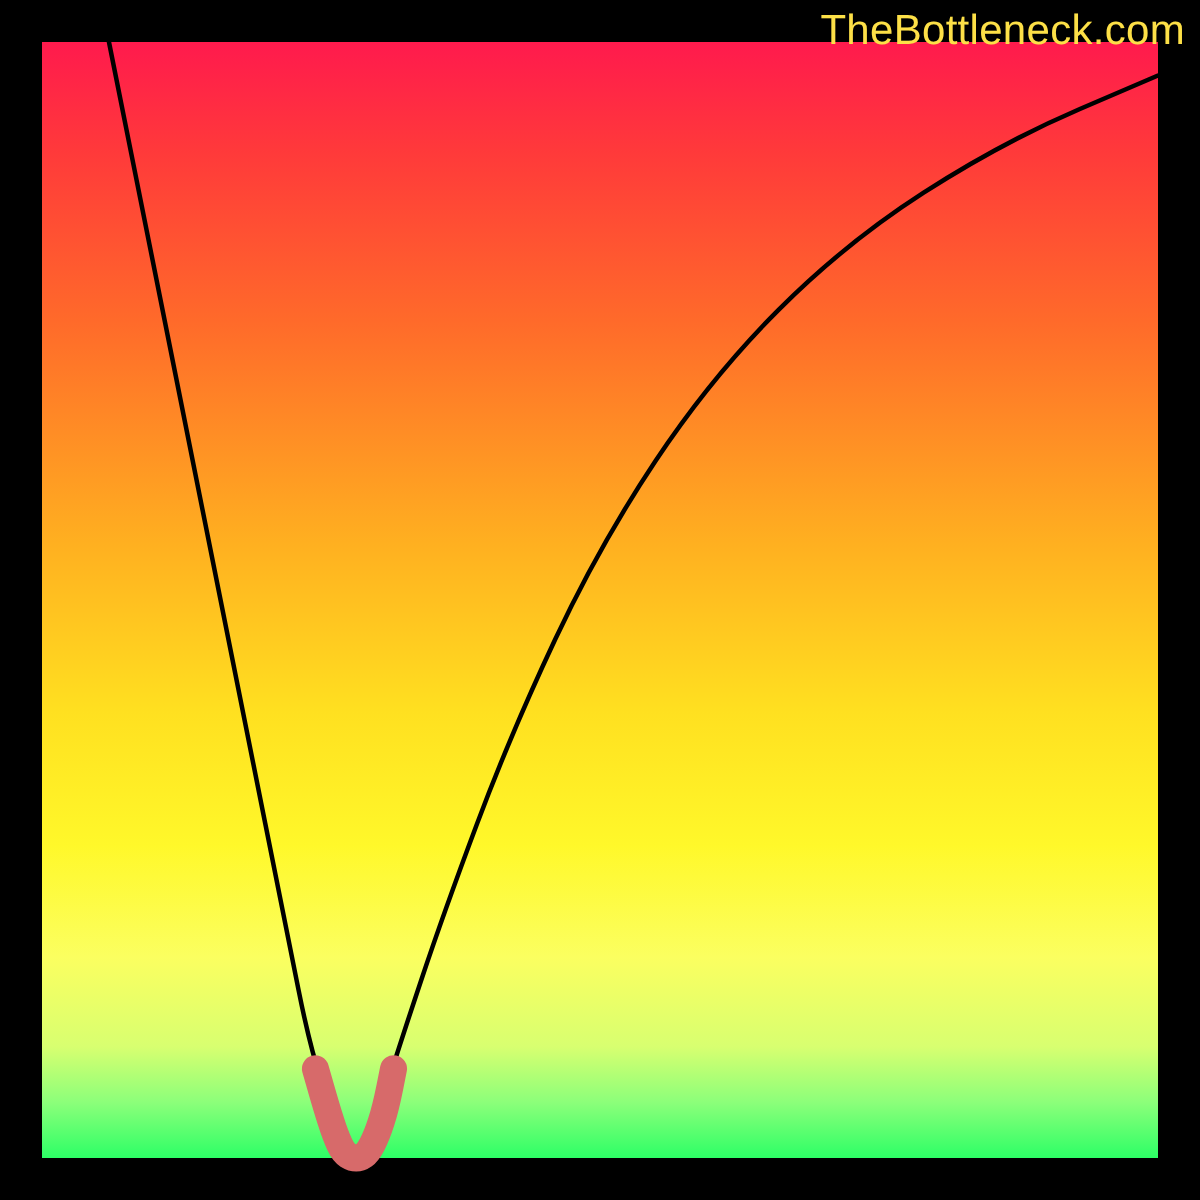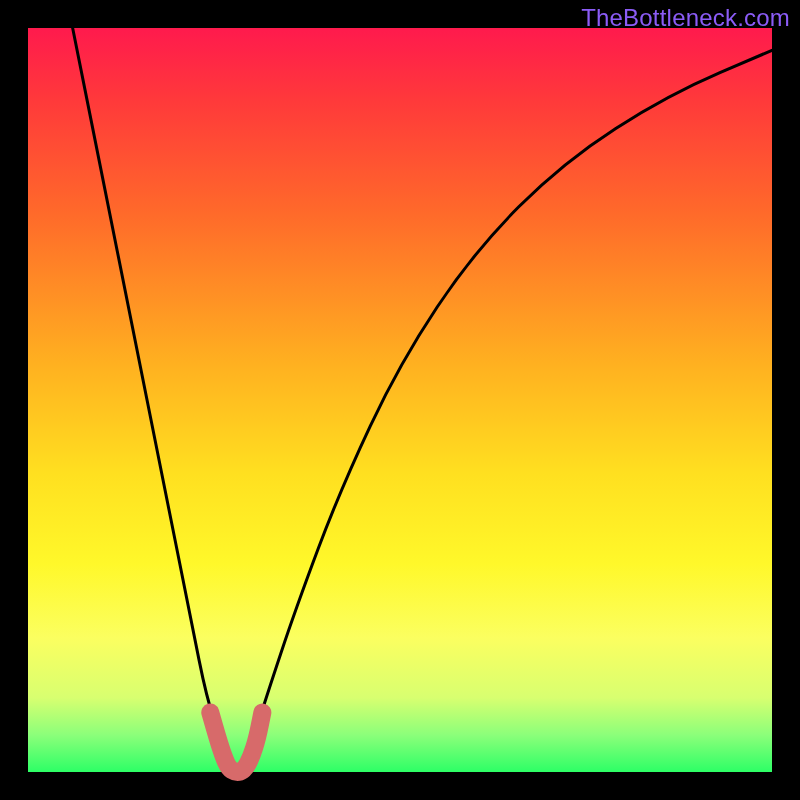--- a/index.html
+++ b/index.html
@@ -26,22 +26,22 @@
       #fff82a 72%,
       #fbff60 82%,
       #d8ff70 90%,
       #8cff7a 95%,
       #2dff66 100%);
   }
   .watermark {
     position: absolute;
     top: 4px;
     right: 10px;
-    color: #8b5cf6;
-    font-size: 24px;
+    color: #fde047;
+    font-size: 28px;
     letter-spacing: 0.2px;
     font-weight: 400;
   }
   svg.curve {
     position: absolute;
     left: 28px;
     top: 28px;
     width: 744px;
     height: 744px;
     overflow: visible;

